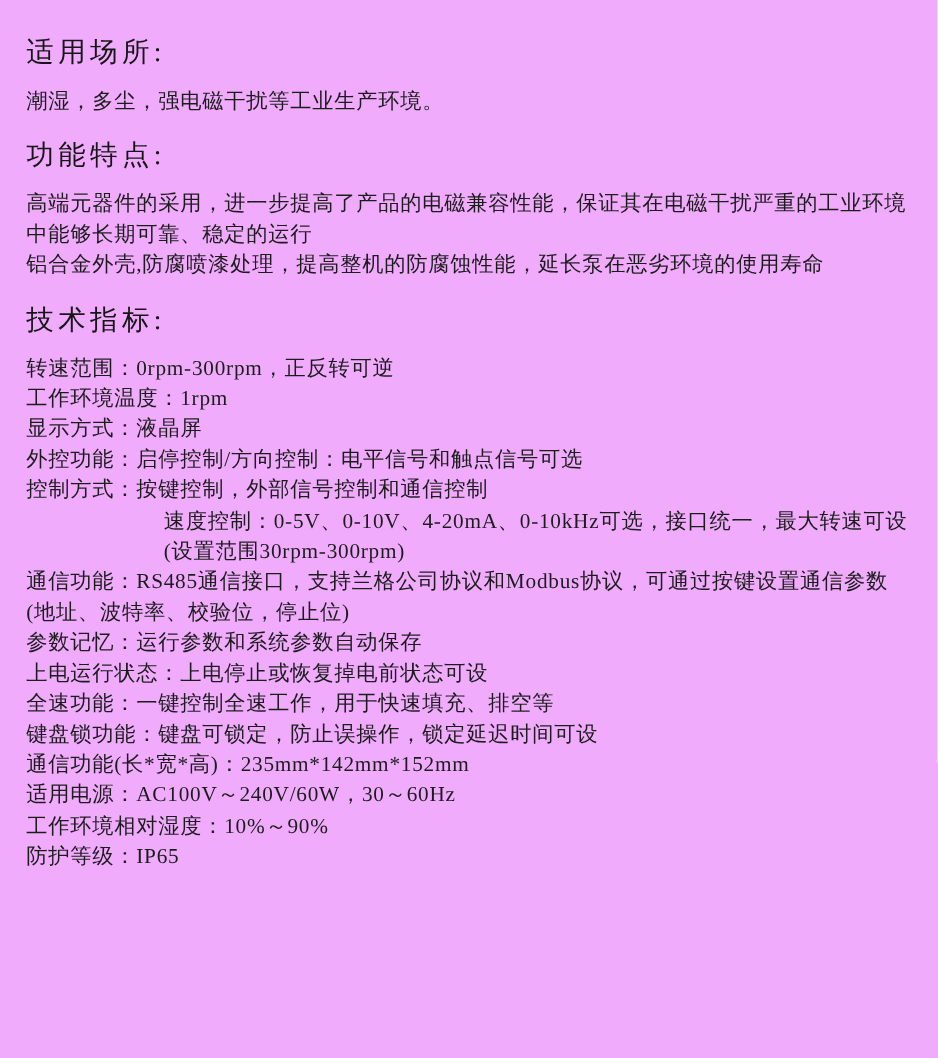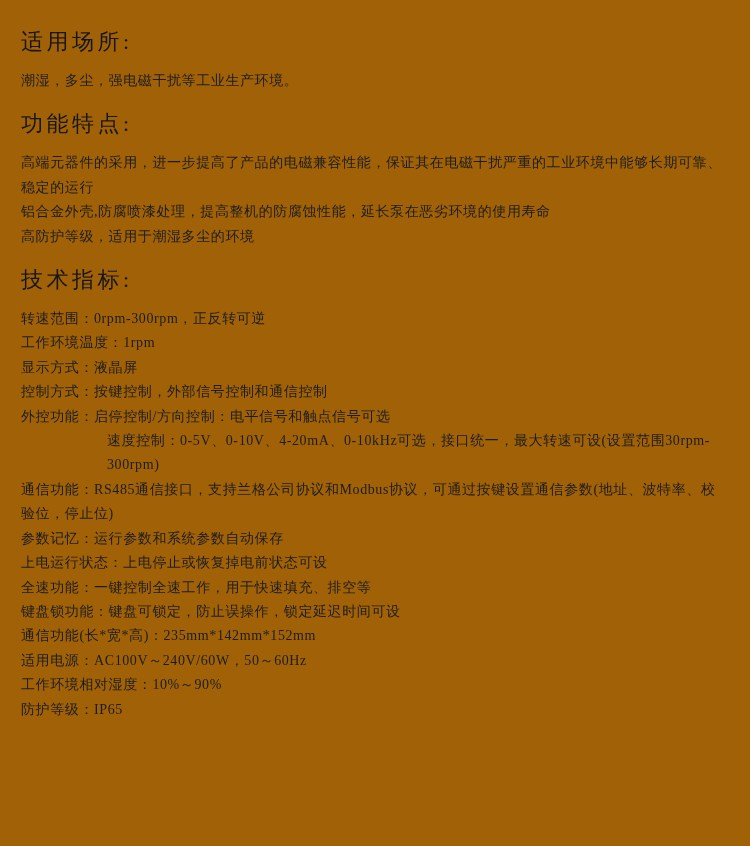--- a/index.html
+++ b/index.html
@@ -4,67 +4,66 @@
 <style>
   * { margin: 0; padding: 0; box-sizing: border-box; }
   html, body {
     width: 750px;
     background: #ffffff;
     font-family: "Liberation Serif", "DejaVu Serif", serif;
   }
   .page {
     width: 750px;
     height: 846px;
-    background: #a16207;
+    background: #f0abfc;
     color: #1c1c1c;
     padding: 28px 22px 0 21px;
     overflow: hidden;
   }
   .heading {
     font-size: 22px;
     font-weight: normal;
     letter-spacing: 3.5px;
     line-height: 28px;
     margin: 17px 0 13px 0;
     color: #161616;
   }
   .heading.first { margin-top: 0; }
   .line {
-    font-size: 14px;
+    font-size: 17px;
     line-height: 24.4px;
     letter-spacing: 0.6px;
     color: #1c1c1c;
   }
   .indent {
-    margin-left: 86px;
+    margin-left: 110px;
   }
 </style>
 </head>
 <body>
 
 <div class="page">
 
   <h2 class="heading first">适用场所:</h2>
   <p class="line">潮湿，多尘，强电磁干扰等工业生产环境。</p>
 
   <h2 class="heading">功能特点:</h2>
   <p class="line">高端元器件的采用，进一步提高了产品的电磁兼容性能，保证其在电磁干扰严重的工业环境中能够长期可靠、稳定的运行</p>
   <p class="line">铝合金外壳,防腐喷漆处理，提高整机的防腐蚀性能，延长泵在恶劣环境的使用寿命</p>
-  <p class="line">高防护等级，适用于潮湿多尘的环境</p>
 
   <h2 class="heading">技术指标:</h2>
   <p class="line">转速范围：0rpm-300rpm，正反转可逆</p>
   <p class="line">工作环境温度：1rpm</p>
   <p class="line">显示方式：液晶屏</p>
+  <p class="line">外控功能：启停控制/方向控制：电平信号和触点信号可选</p>
   <p class="line">控制方式：按键控制，外部信号控制和通信控制</p>
-  <p class="line">外控功能：启停控制/方向控制：电平信号和触点信号可选</p>
   <p class="line indent">速度控制：0-5V、0-10V、4-20mA、0-10kHz可选，接口统一，最大转速可设(设置范围30rpm-300rpm)</p>
   <p class="line">通信功能：RS485通信接口，支持兰格公司协议和Modbus协议，可通过按键设置通信参数(地址、波特率、校验位，停止位)</p>
   <p class="line">参数记忆：运行参数和系统参数自动保存</p>
   <p class="line">上电运行状态：上电停止或恢复掉电前状态可设</p>
   <p class="line">全速功能：一键控制全速工作，用于快速填充、排空等</p>
   <p class="line">键盘锁功能：键盘可锁定，防止误操作，锁定延迟时间可设</p>
   <p class="line">通信功能(长*宽*高)：235mm*142mm*152mm</p>
-  <p class="line">适用电源：AC100V～240V/60W，50～60Hz</p>
+  <p class="line">适用电源：AC100V～240V/60W，30～60Hz</p>
   <p class="line">工作环境相对湿度：10%～90%</p>
   <p class="line">防护等级：IP65</p>
 
 </div>
 
 </body></html>

